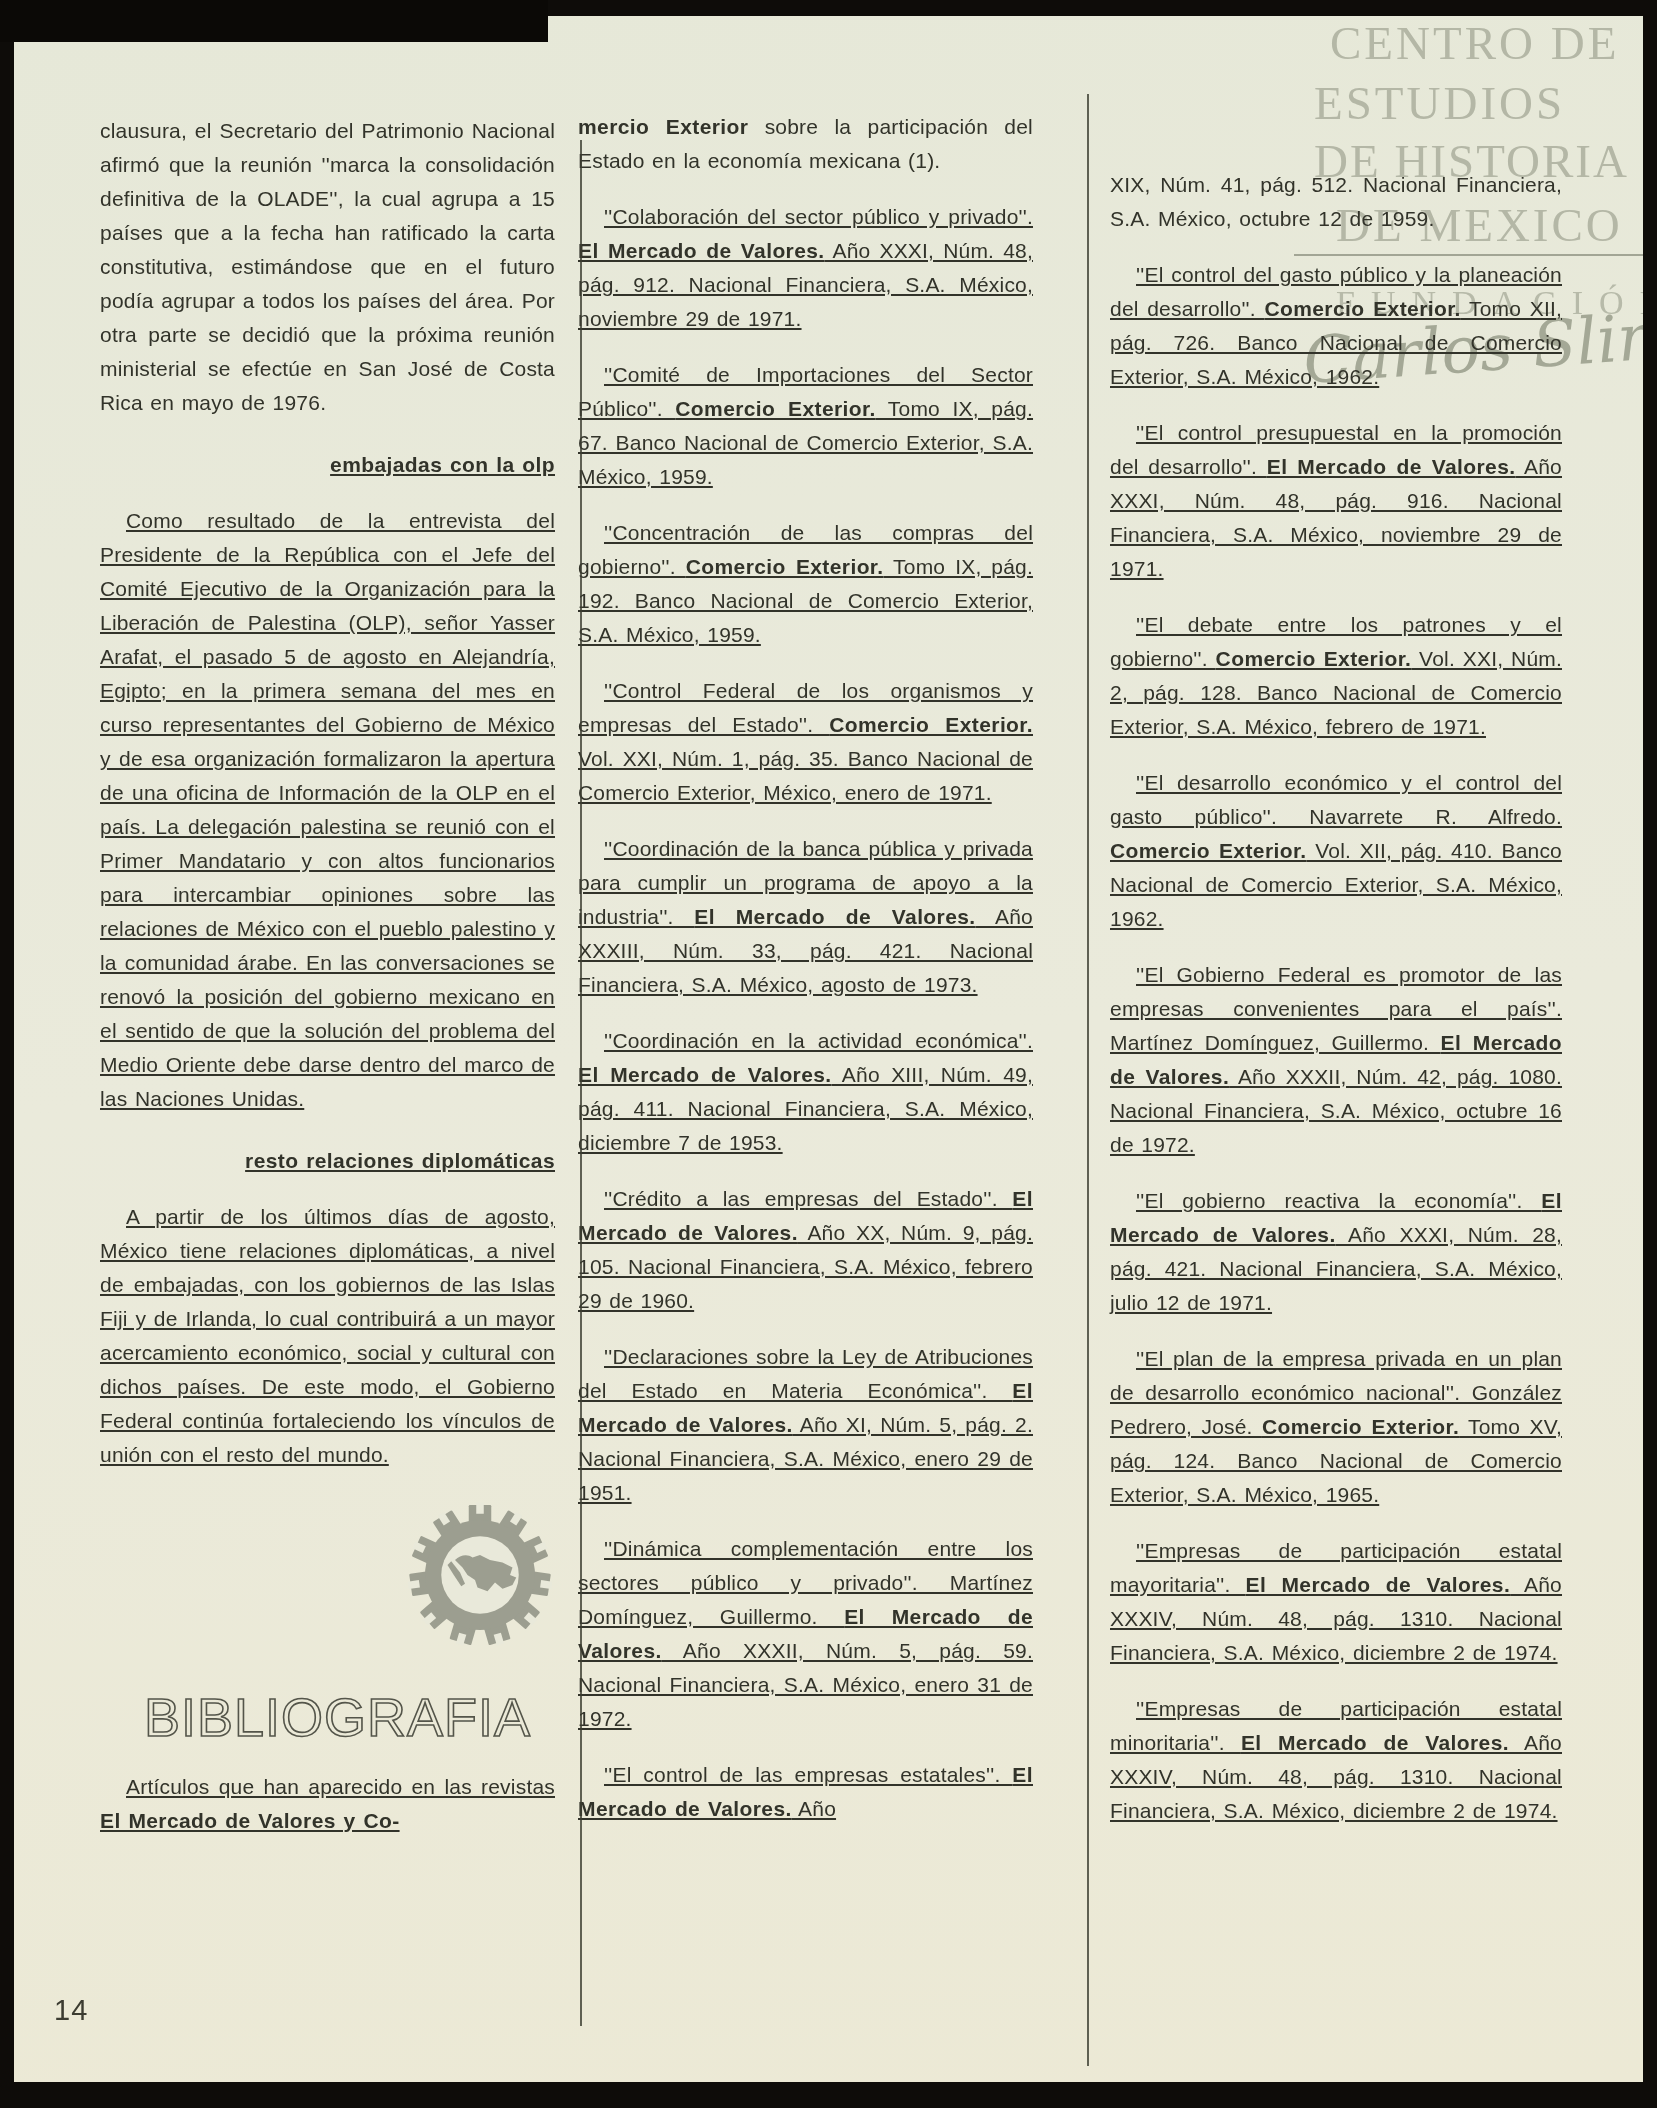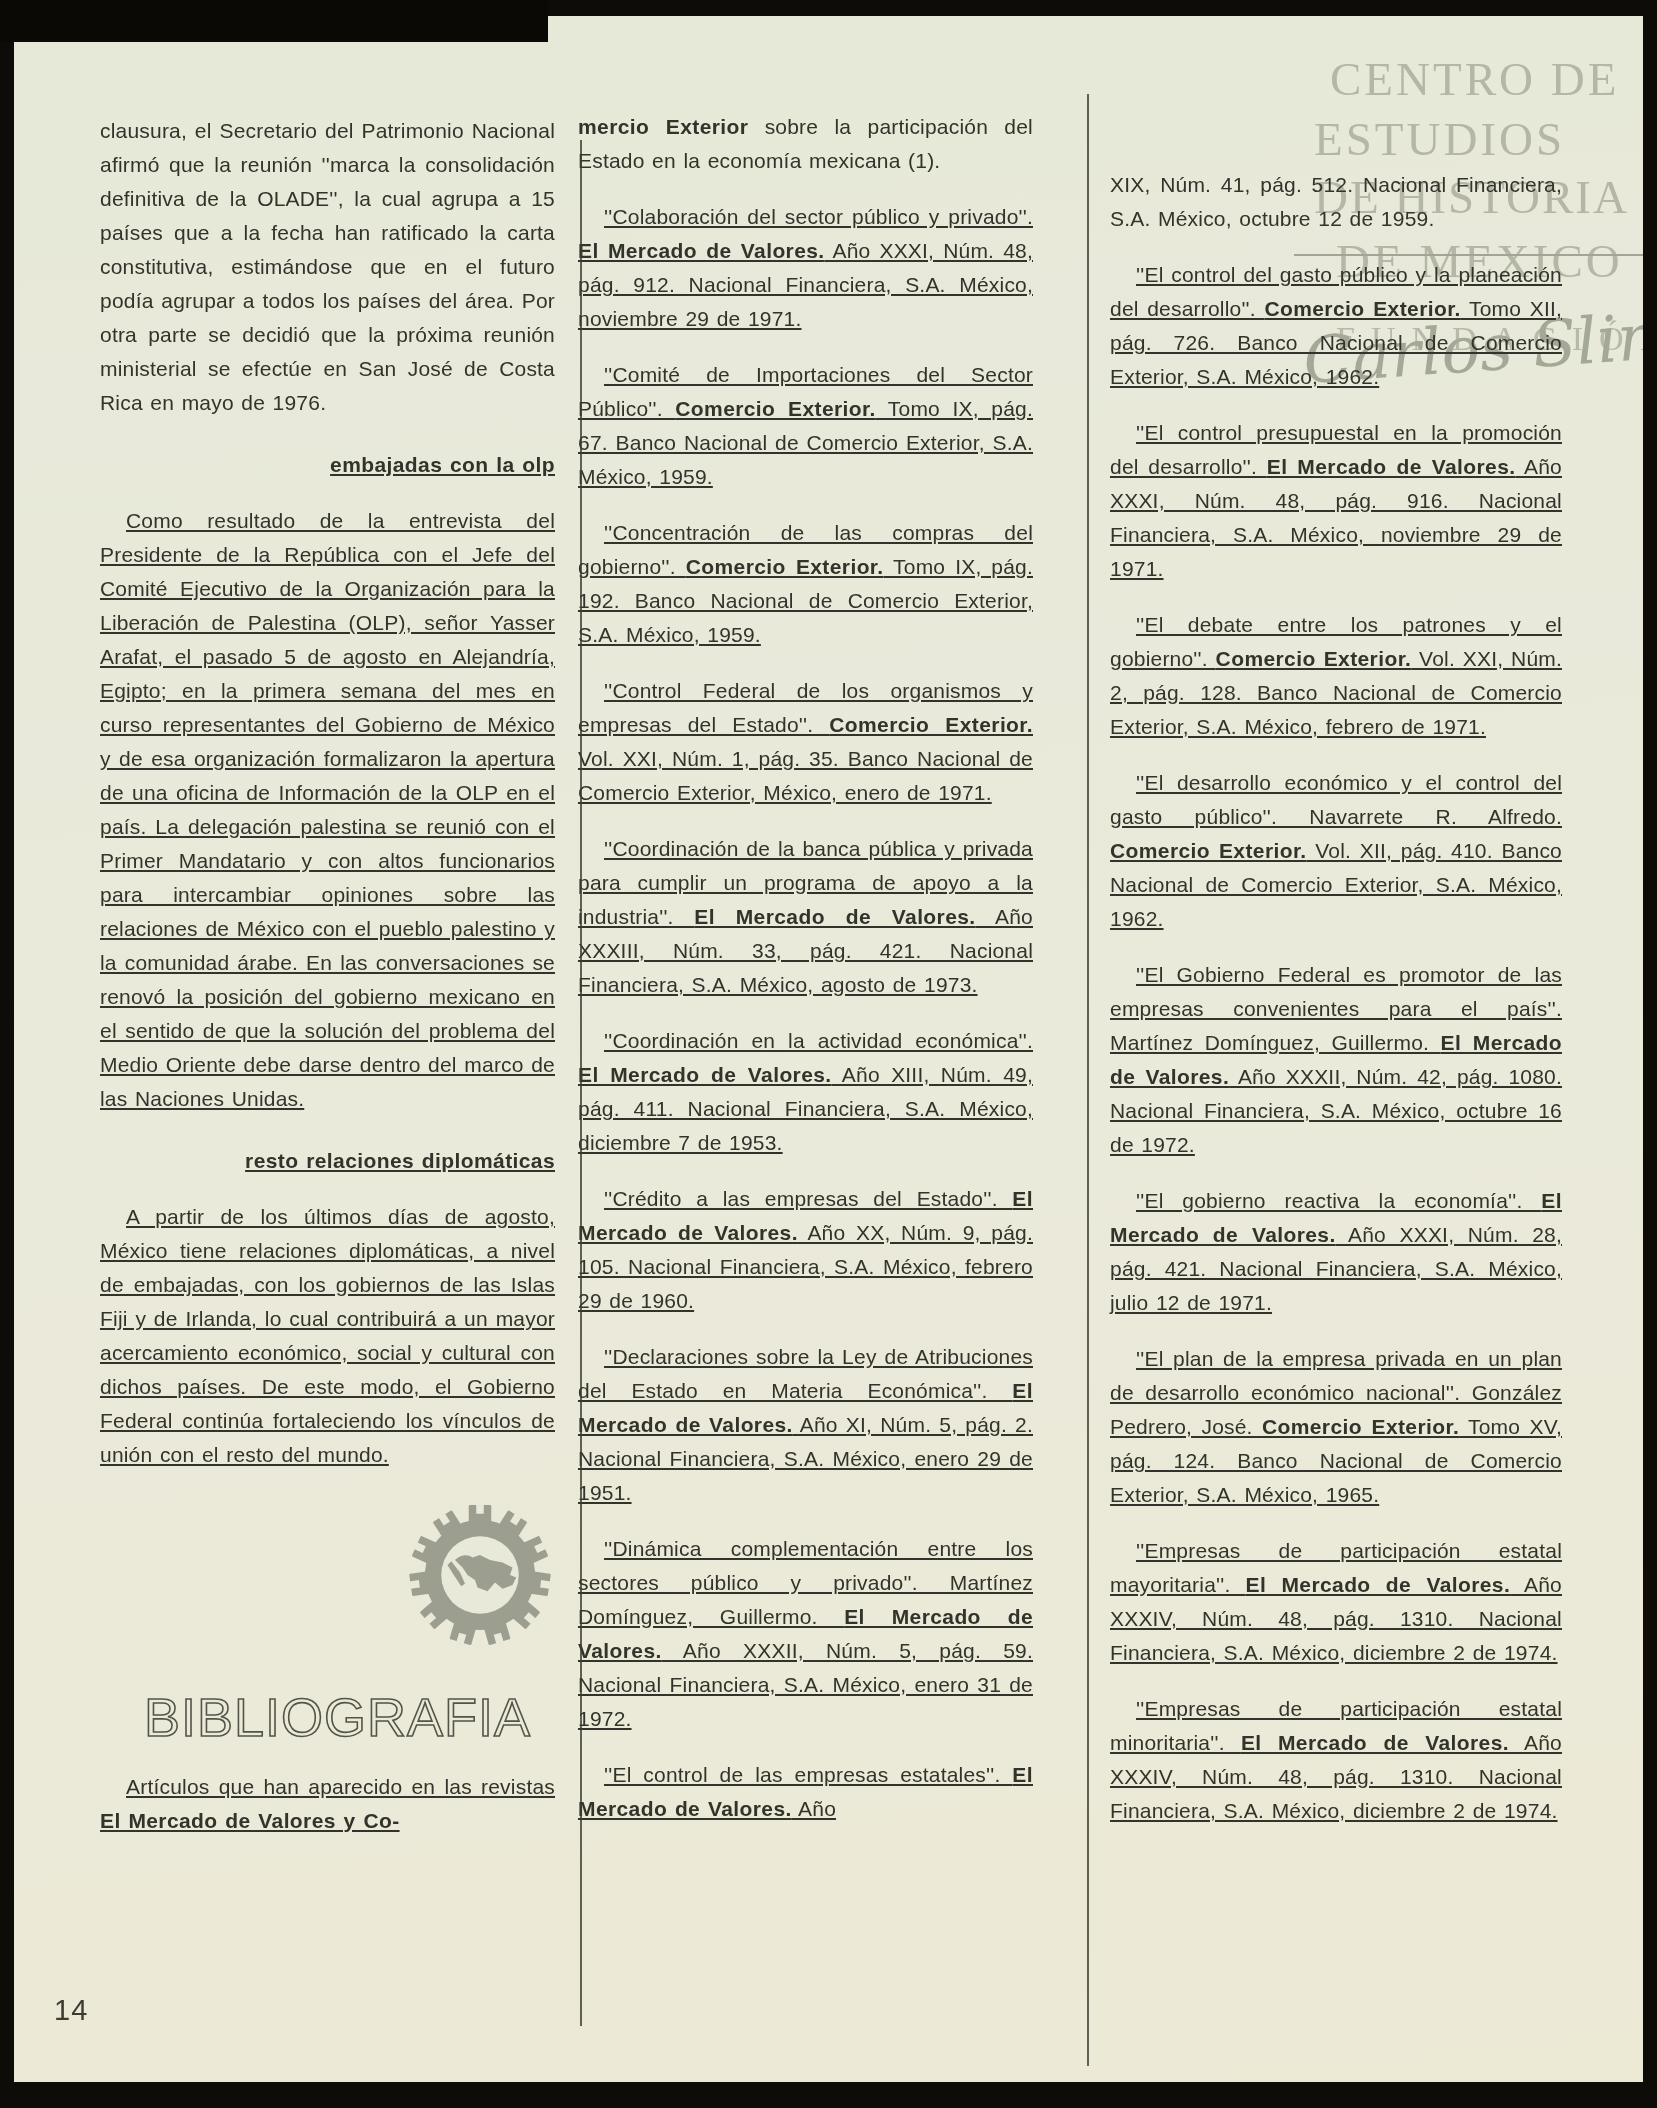--- a/index.html
+++ b/index.html
@@ -18,21 +18,21 @@
   .block.heading{font-weight:bold;text-align:right;margin-top:28px;margin-bottom:2px;text-indent:0;}
   .block.display{font-size:54px;line-height:62px;text-align:center;padding-left:20px;
                  letter-spacing:1px;font-weight:400;color:#54554a;margin-top:36px;text-indent:0;
                  -webkit-text-fill-color:transparent;-webkit-text-stroke:1.6px #54554a;}
   .block b{font-weight:bold;letter-spacing:.4px;}
   .logo-wrap{height:150px;margin-top:28px;}
   .logo-wrap svg{display:block;margin-left:305px;}
   .divider{position:absolute;width:2px;background:#3c3d31;opacity:.8;}
   .divider-1{left:566px;top:124px;height:1886px;}
   .divider-2{left:1073px;top:78px;height:1972px;}
-  .wm{position:absolute;font-family:"Liberation Serif","DejaVu Serif",serif;color:#b4b7a6;white-space:nowrap;margin-top:36px;}
+  .wm{position:absolute;font-family:"Liberation Serif","DejaVu Serif",serif;color:#b4b7a6;white-space:nowrap;}
   .wm-1{left:1316px;top:0px;font-size:47px;letter-spacing:3px;}
   .wm-2{left:1300px;top:60px;font-size:47px;letter-spacing:3px;}
   .wm-3{left:1300px;top:118px;font-size:47px;letter-spacing:2px;}
   .wm-4{left:1322px;top:182px;font-size:47px;letter-spacing:3px;}
   .wm-5{left:1322px;top:268px;font-size:34px;letter-spacing:16px;color:#b7baa9;}
   .wm-line{position:absolute;left:1280px;top:238px;width:349px;height:2px;background:#a2a595;}
   .signature{position:absolute;left:1292px;top:308px;font-size:64px;color:#a4a896;white-space:nowrap;
              font-family:"DejaVu Serif","Liberation Serif",serif;font-style:italic;
              transform:rotate(-4deg);transform-origin:left bottom;}
   .page-num{position:absolute;left:40px;top:1978px;font-size:29px;color:#3c3c31;letter-spacing:1px;}

